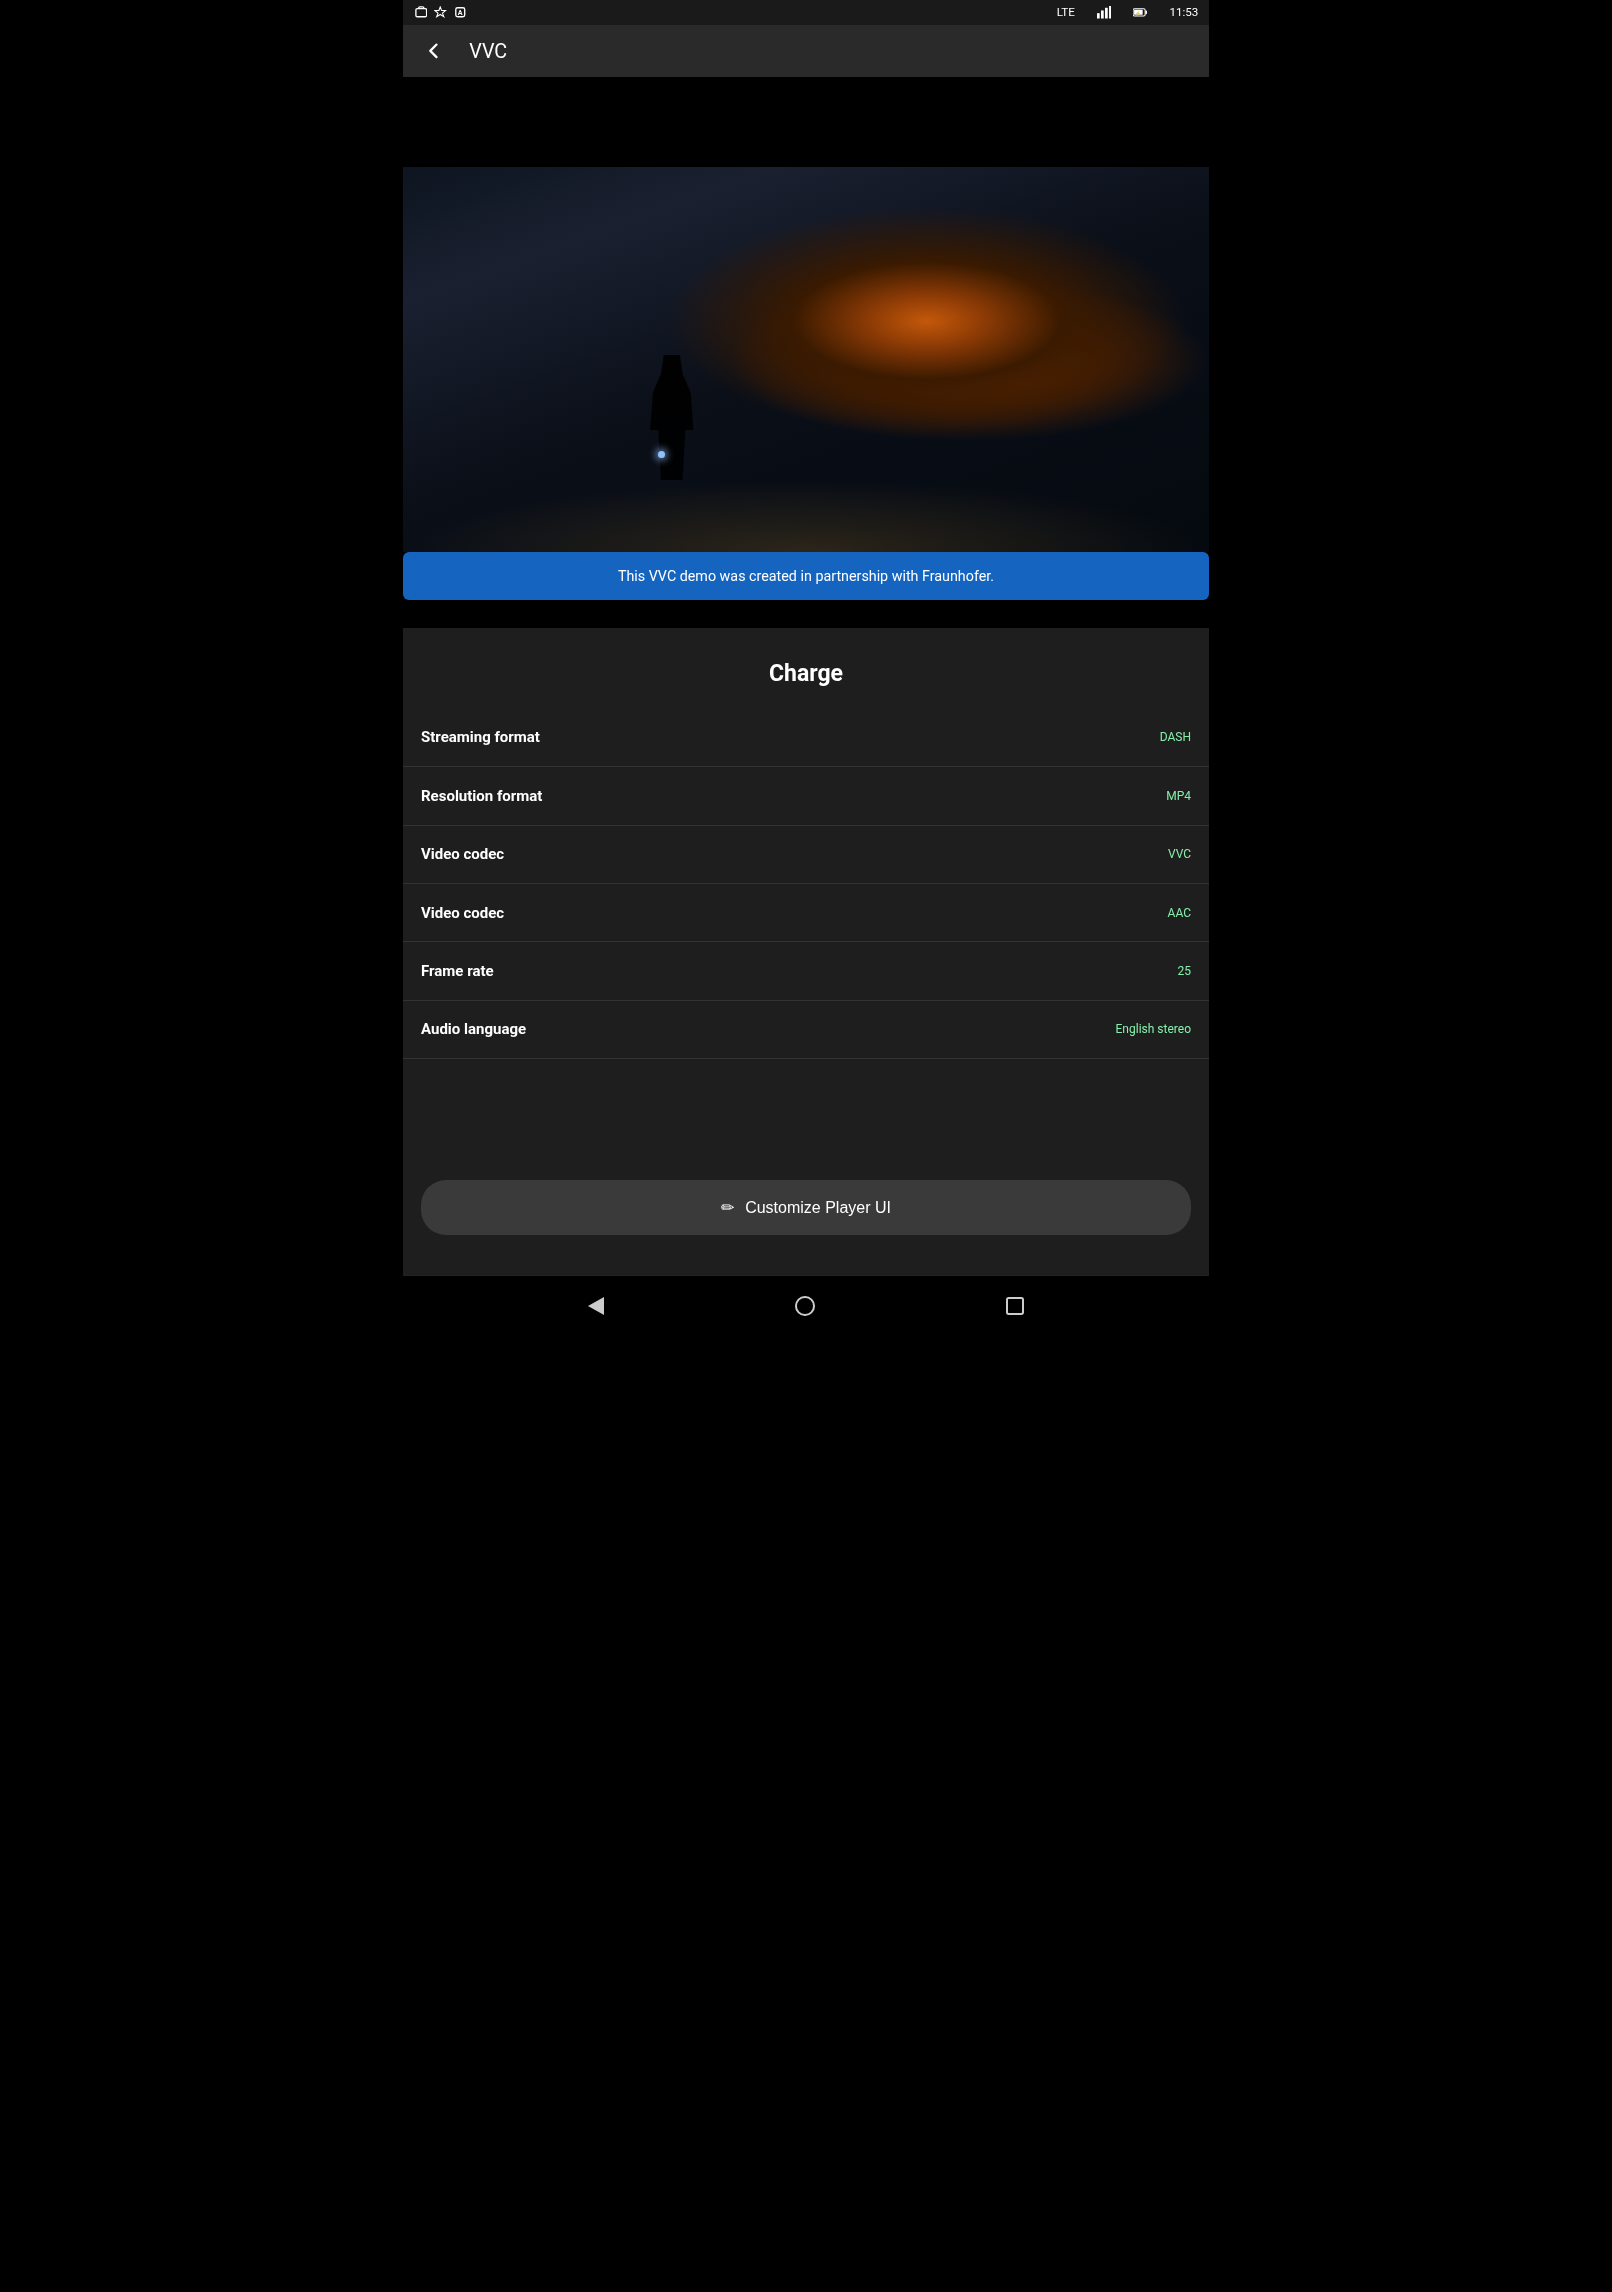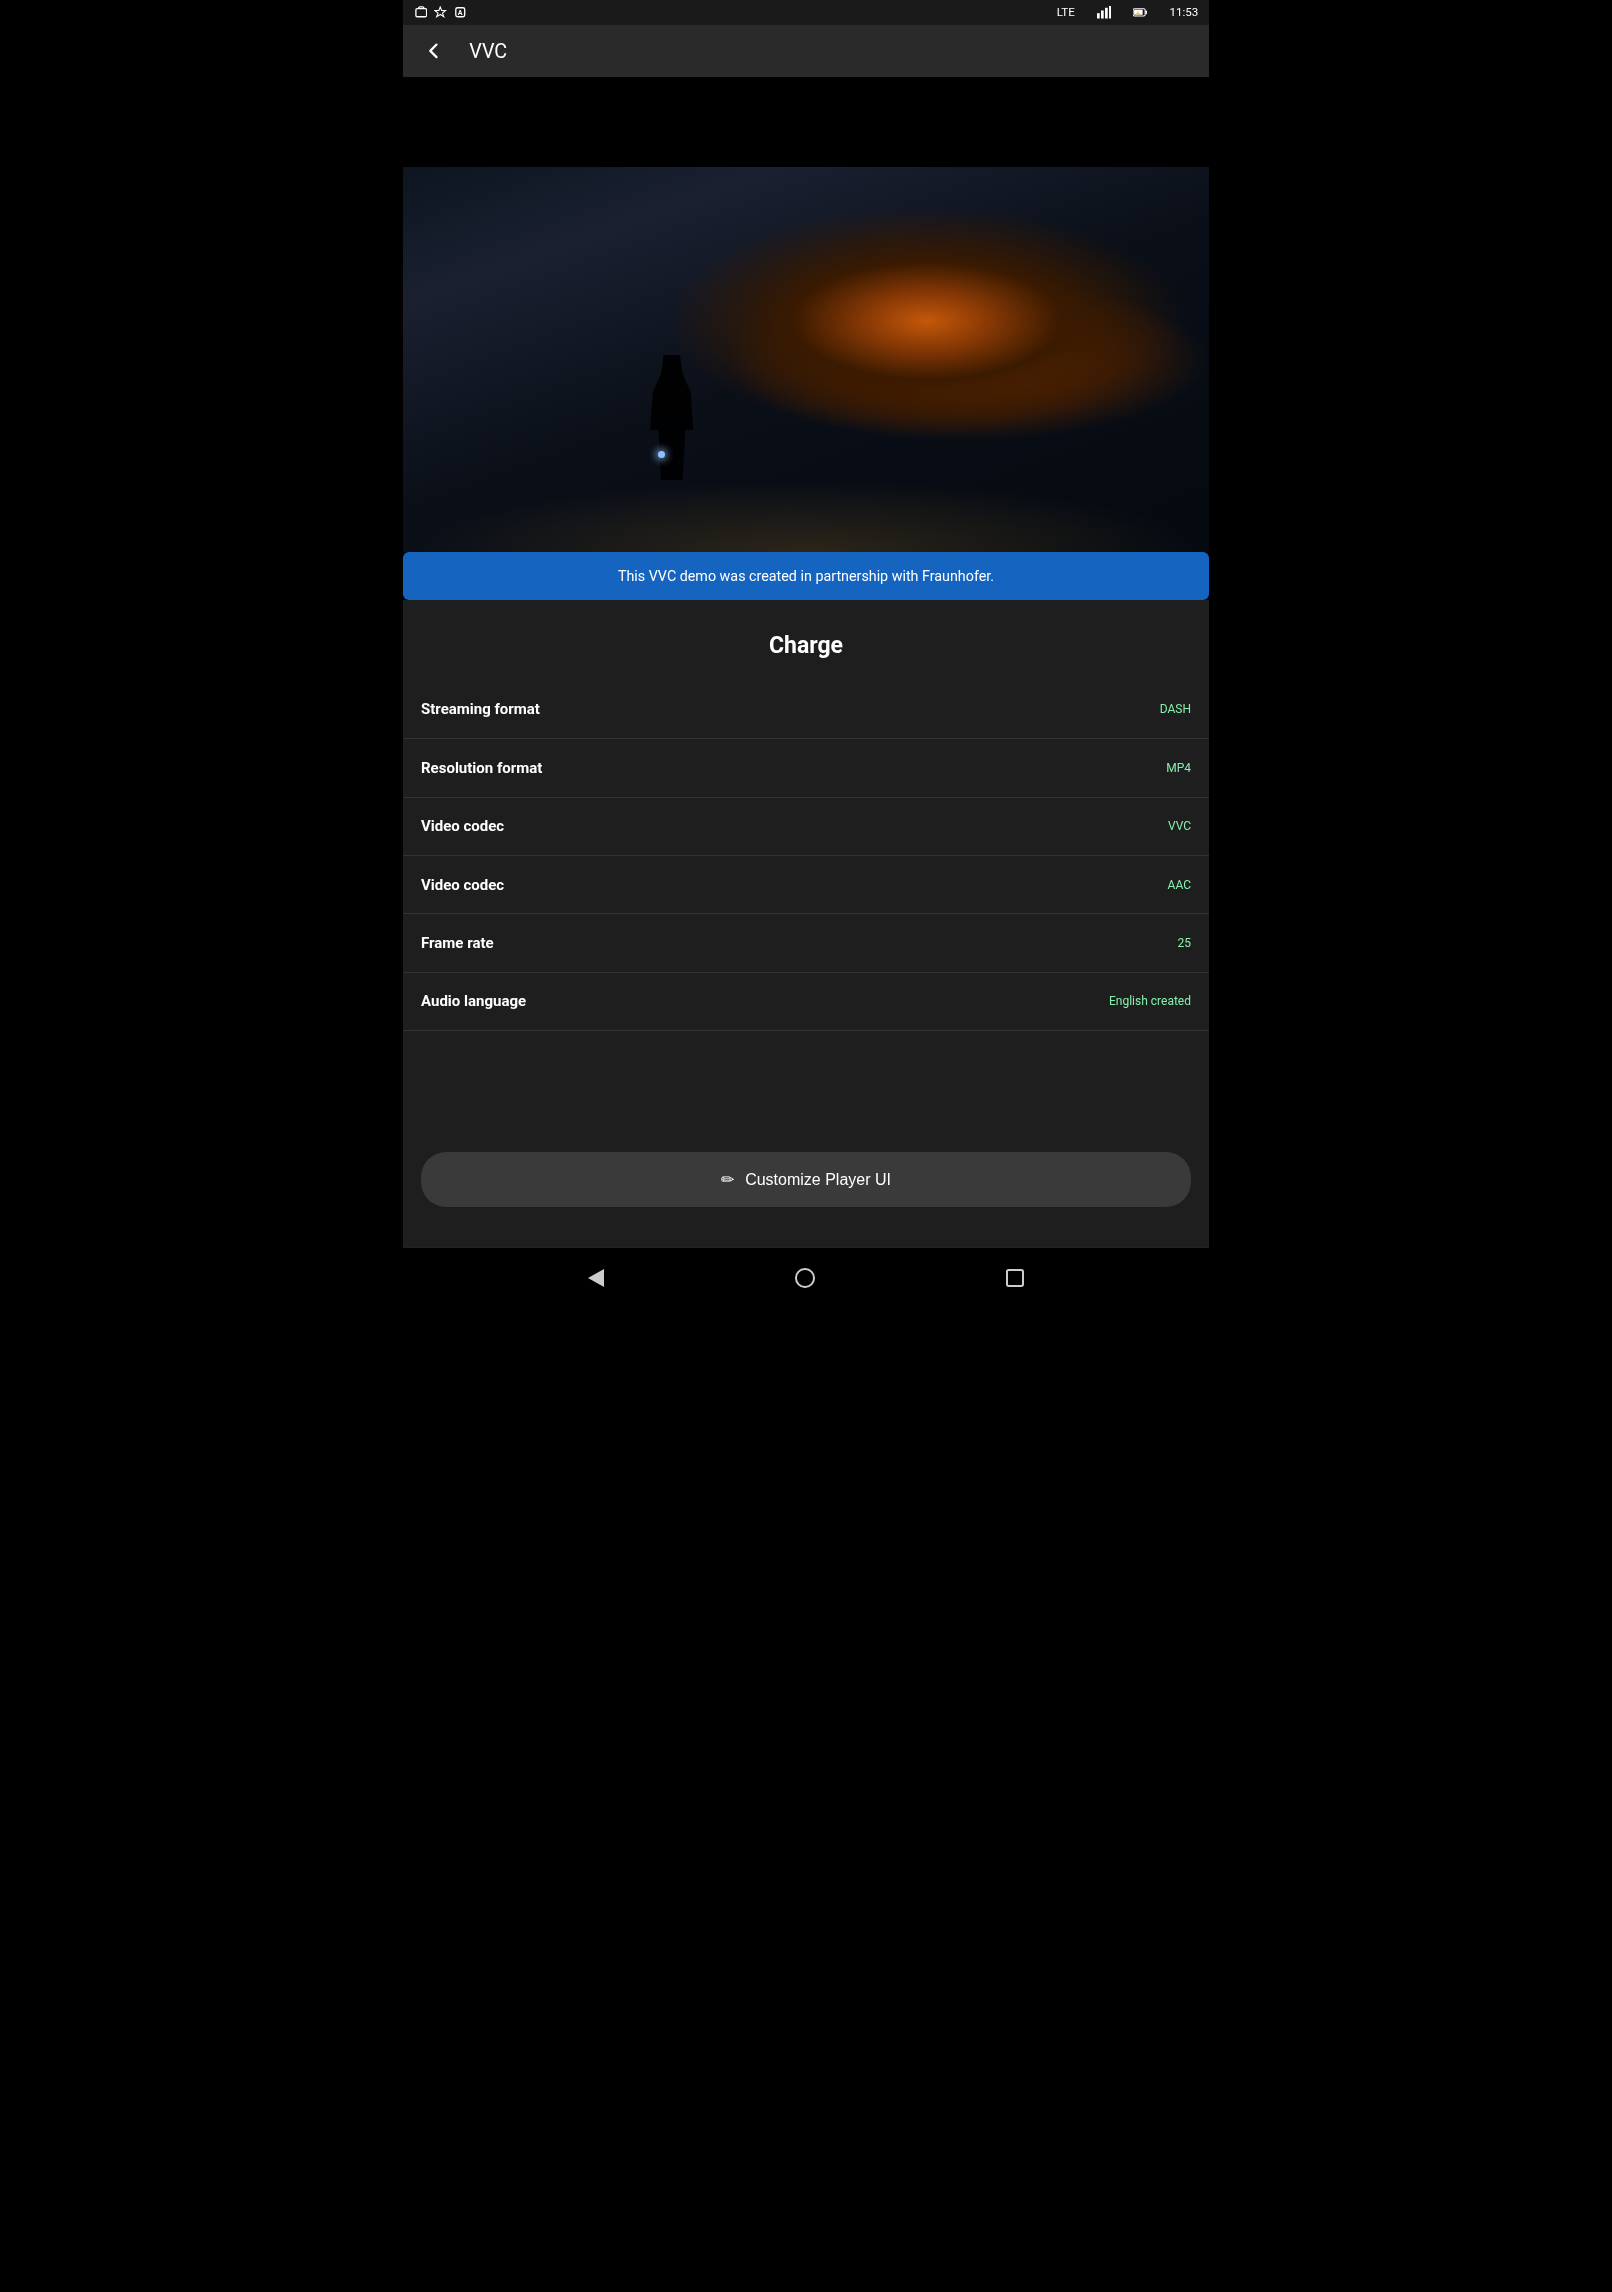--- a/index.html
+++ b/index.html
@@ -152,20 +152,21 @@
     .blue-banner-text {
       color: #fff;
       font-size: 14.3px;
       font-weight: 400;
     }
 
     
     .content-section {
       background: #1e1e1e;
       padding: 18px 0;
+      margin-top: 28px;
     }
 
     .video-title {
       text-align: center;
       font-size: 23px;
       font-weight: 700;
       color: #fff;
       padding: 14.3px 18px 21.5px;
     }
 
@@ -363,21 +364,21 @@
       <div class="info-row">
         <span class="info-label">Video codec</span>
         <span class="info-value">AAC</span>
       </div>
       <div class="info-row">
         <span class="info-label">Frame rate</span>
         <span class="info-value">25</span>
       </div>
       <div class="info-row">
         <span class="info-label">Audio language</span>
-        <span class="info-value">English created</span>
+        <span class="info-value">English stereo</span>
       </div>
     </div>
 
   <div class="spacer"></div>
 
   <div class="bottom-button-area">
     <button class="customize-button">
       <span class="pencil-icon">✏</span>
       <span>Customize Player UI</span>
     </button>

